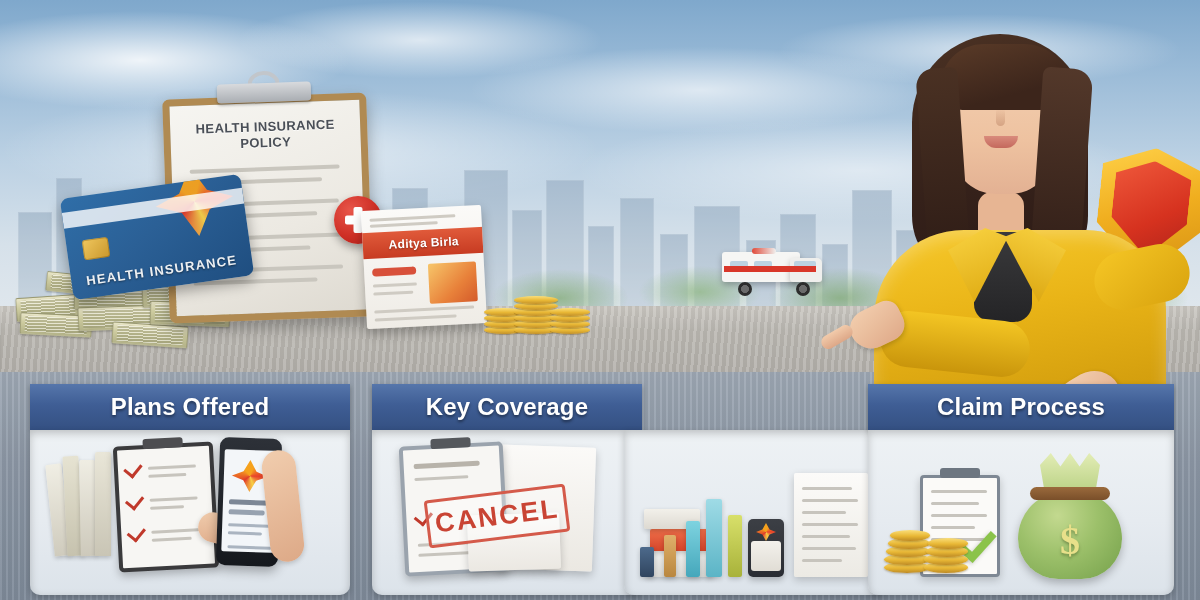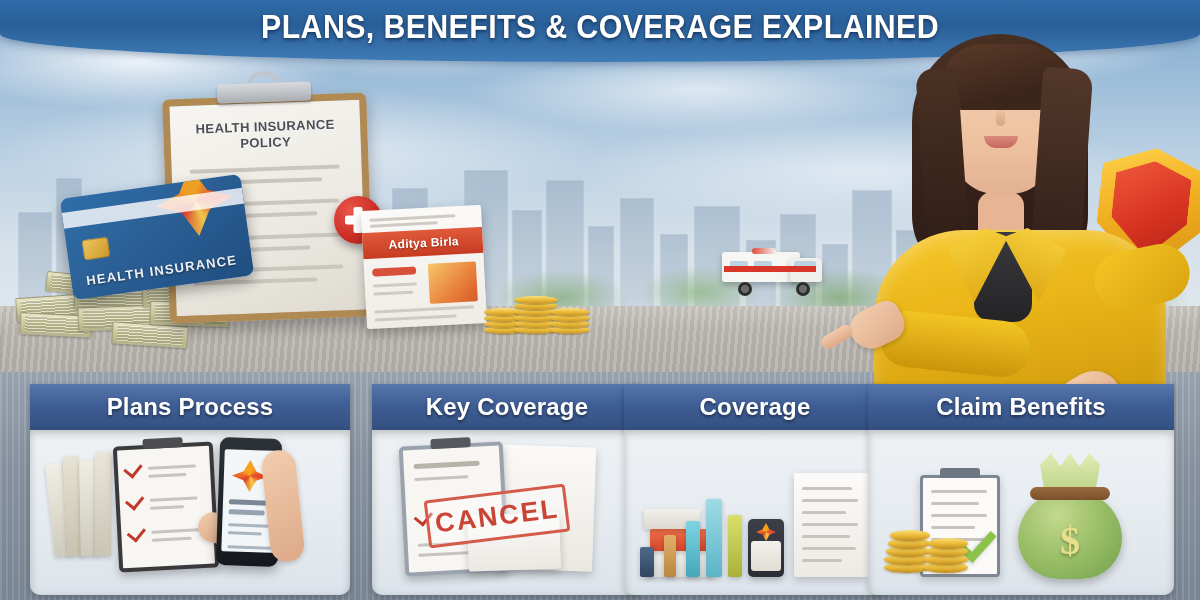--- a/index.html
+++ b/index.html
@@ -391,23 +391,20 @@
     <div class="bldg" style="left:746px;width:30px;height:90px;"></div>
     <div class="bldg" style="left:780px;width:36px;height:116px;"></div>
     <div class="bldg" style="left:822px;width:26px;height:86px;"></div>
     <div class="bldg" style="left:852px;width:40px;height:140px;"></div>
     <div class="bldg" style="left:896px;width:30px;height:100px;"></div>
   </div>
   <div class="trees"></div>
   <div class="ground"></div>
   <div class="lowerbg"></div>
 
-  <div class="banner">
-    <div class="banner-title">PLANS, BENEFITS &amp; COVERAGE EXPLAINED</div>
-  </div>
 
   <div class="hero">
 
     <div class="cash-pile">
       <div class="cash" style="left:0;top:28px;width:62px;height:22px;transform:rotate(-4deg);"></div>
       <div class="cash" style="left:4px;top:46px;width:70px;height:20px;transform:rotate(3deg);"></div>
       <div class="cash" style="left:58px;top:20px;width:72px;height:20px;transform:rotate(2deg);"></div>
       <div class="cash" style="left:62px;top:38px;width:80px;height:22px;transform:rotate(-2deg);"></div>
       <div class="cash" style="left:96px;top:56px;width:74px;height:20px;transform:rotate(4deg);"></div>
       <div class="cash" style="left:126px;top:16px;width:70px;height:20px;transform:rotate(-3deg);"></div>
@@ -519,21 +516,21 @@
       <div class="w-arm-lo"></div>
       <div class="w-hand-lo"></div>
       <div class="w-finger"></div>
     </div>
   </div>
 
   <div class="steps">
 
     <div class="step" style="left:30px;width:320px;">
       <div class="step-head">
-        <span class="step-label">Plans Process</span>
+        <span class="step-label">Plans Offered</span>
       </div>
       <div class="step-body">
         <div class="p-books">
           <div class="book" style="left:0;height:92px;background:linear-gradient(180deg,#f0eee4,#cfcbbd);transform:rotate(-6deg);"></div>
           <div class="book" style="left:15px;height:100px;background:linear-gradient(180deg,#e6e3d2,#c6c2ae);transform:rotate(-3deg);"></div>
           <div class="book" style="left:30px;height:96px;background:linear-gradient(180deg,#efedE3,#cdc9bb);transform:rotate(-1deg);"></div>
           <div class="book" style="left:45px;height:104px;background:linear-gradient(180deg,#e9e6d8,#c9c5b5);"></div>
         </div>
         <div class="p-clip">
           <div class="p-clip-top"></div>
@@ -577,23 +574,20 @@
           <div class="p-line" style="left:10px;top:104px;width:56px;"></div>
         </div>
         <div class="p2-doc" style="left:96px;top:84px;width:92px;height:56px;transform:rotate(-2deg);"></div>
         <div class="cancel-stamp">
           <span class="cancel-text">CANCEL</span>
         </div>
       </div>
     </div>
 
     <div class="step" style="left:624px;width:262px;">
-      <div class="step-head">
-        <span class="step-label">Coverage</span>
-      </div>
       <div class="step-body">
         <div class="p3-box" style="left:22px;width:68px;height:26px;background:linear-gradient(180deg,#f0f0ee,#d8d8d4);"></div>
         <div class="p3-box" style="left:26px;bottom:44px;width:60px;height:22px;background:linear-gradient(180deg,#ef6f4a,#d4452a);"></div>
         <div class="p3-box" style="left:20px;bottom:66px;width:56px;height:20px;background:linear-gradient(180deg,#f2f0ea,#ddd9d1);"></div>
         <div class="p3-box" style="left:16px;width:14px;height:30px;background:linear-gradient(180deg,#4d6a8c,#30455f);"></div>
         <div class="p3-box" style="left:40px;width:12px;height:42px;background:linear-gradient(180deg,#e0b06a,#b9873f);"></div>
         <div class="p3-box" style="left:62px;width:14px;height:56px;background:linear-gradient(180deg,#7ed3e0,#45a7bb);"></div>
         <div class="p3-box" style="left:82px;width:16px;height:78px;background:linear-gradient(180deg,#9fdbe6,#5bb4c6);"></div>
         <div class="p3-box" style="left:104px;width:14px;height:62px;background:linear-gradient(180deg,#d8e06a,#a8b23a);"></div>
         <div class="p3-bottle" style="left:124px;">
@@ -607,21 +601,21 @@
           <div class="p-line" style="left:8px;top:50px;width:56px;"></div>
           <div class="p-line" style="left:8px;top:62px;width:48px;"></div>
           <div class="p-line" style="left:8px;top:74px;width:54px;"></div>
           <div class="p-line" style="left:8px;top:86px;width:40px;"></div>
         </div>
       </div>
     </div>
 
     <div class="step" style="left:868px;width:306px;">
       <div class="step-head">
-        <span class="step-label">Claim Benefits</span>
+        <span class="step-label">Claim Process</span>
       </div>
       <div class="step-body">
         <div class="p4-clip">
           <div class="p-clip-top" style="background:#6d7681;"></div>
           <div class="p-line" style="left:8px;top:12px;width:56px;"></div>
           <div class="p-line" style="left:8px;top:24px;width:48px;"></div>
           <div class="p-line" style="left:8px;top:36px;width:56px;"></div>
           <div class="p-line" style="left:8px;top:48px;width:44px;"></div>
           <div class="p-line" style="left:8px;top:60px;width:54px;"></div>
           <div class="p-line" style="left:8px;top:72px;width:40px;"></div>

